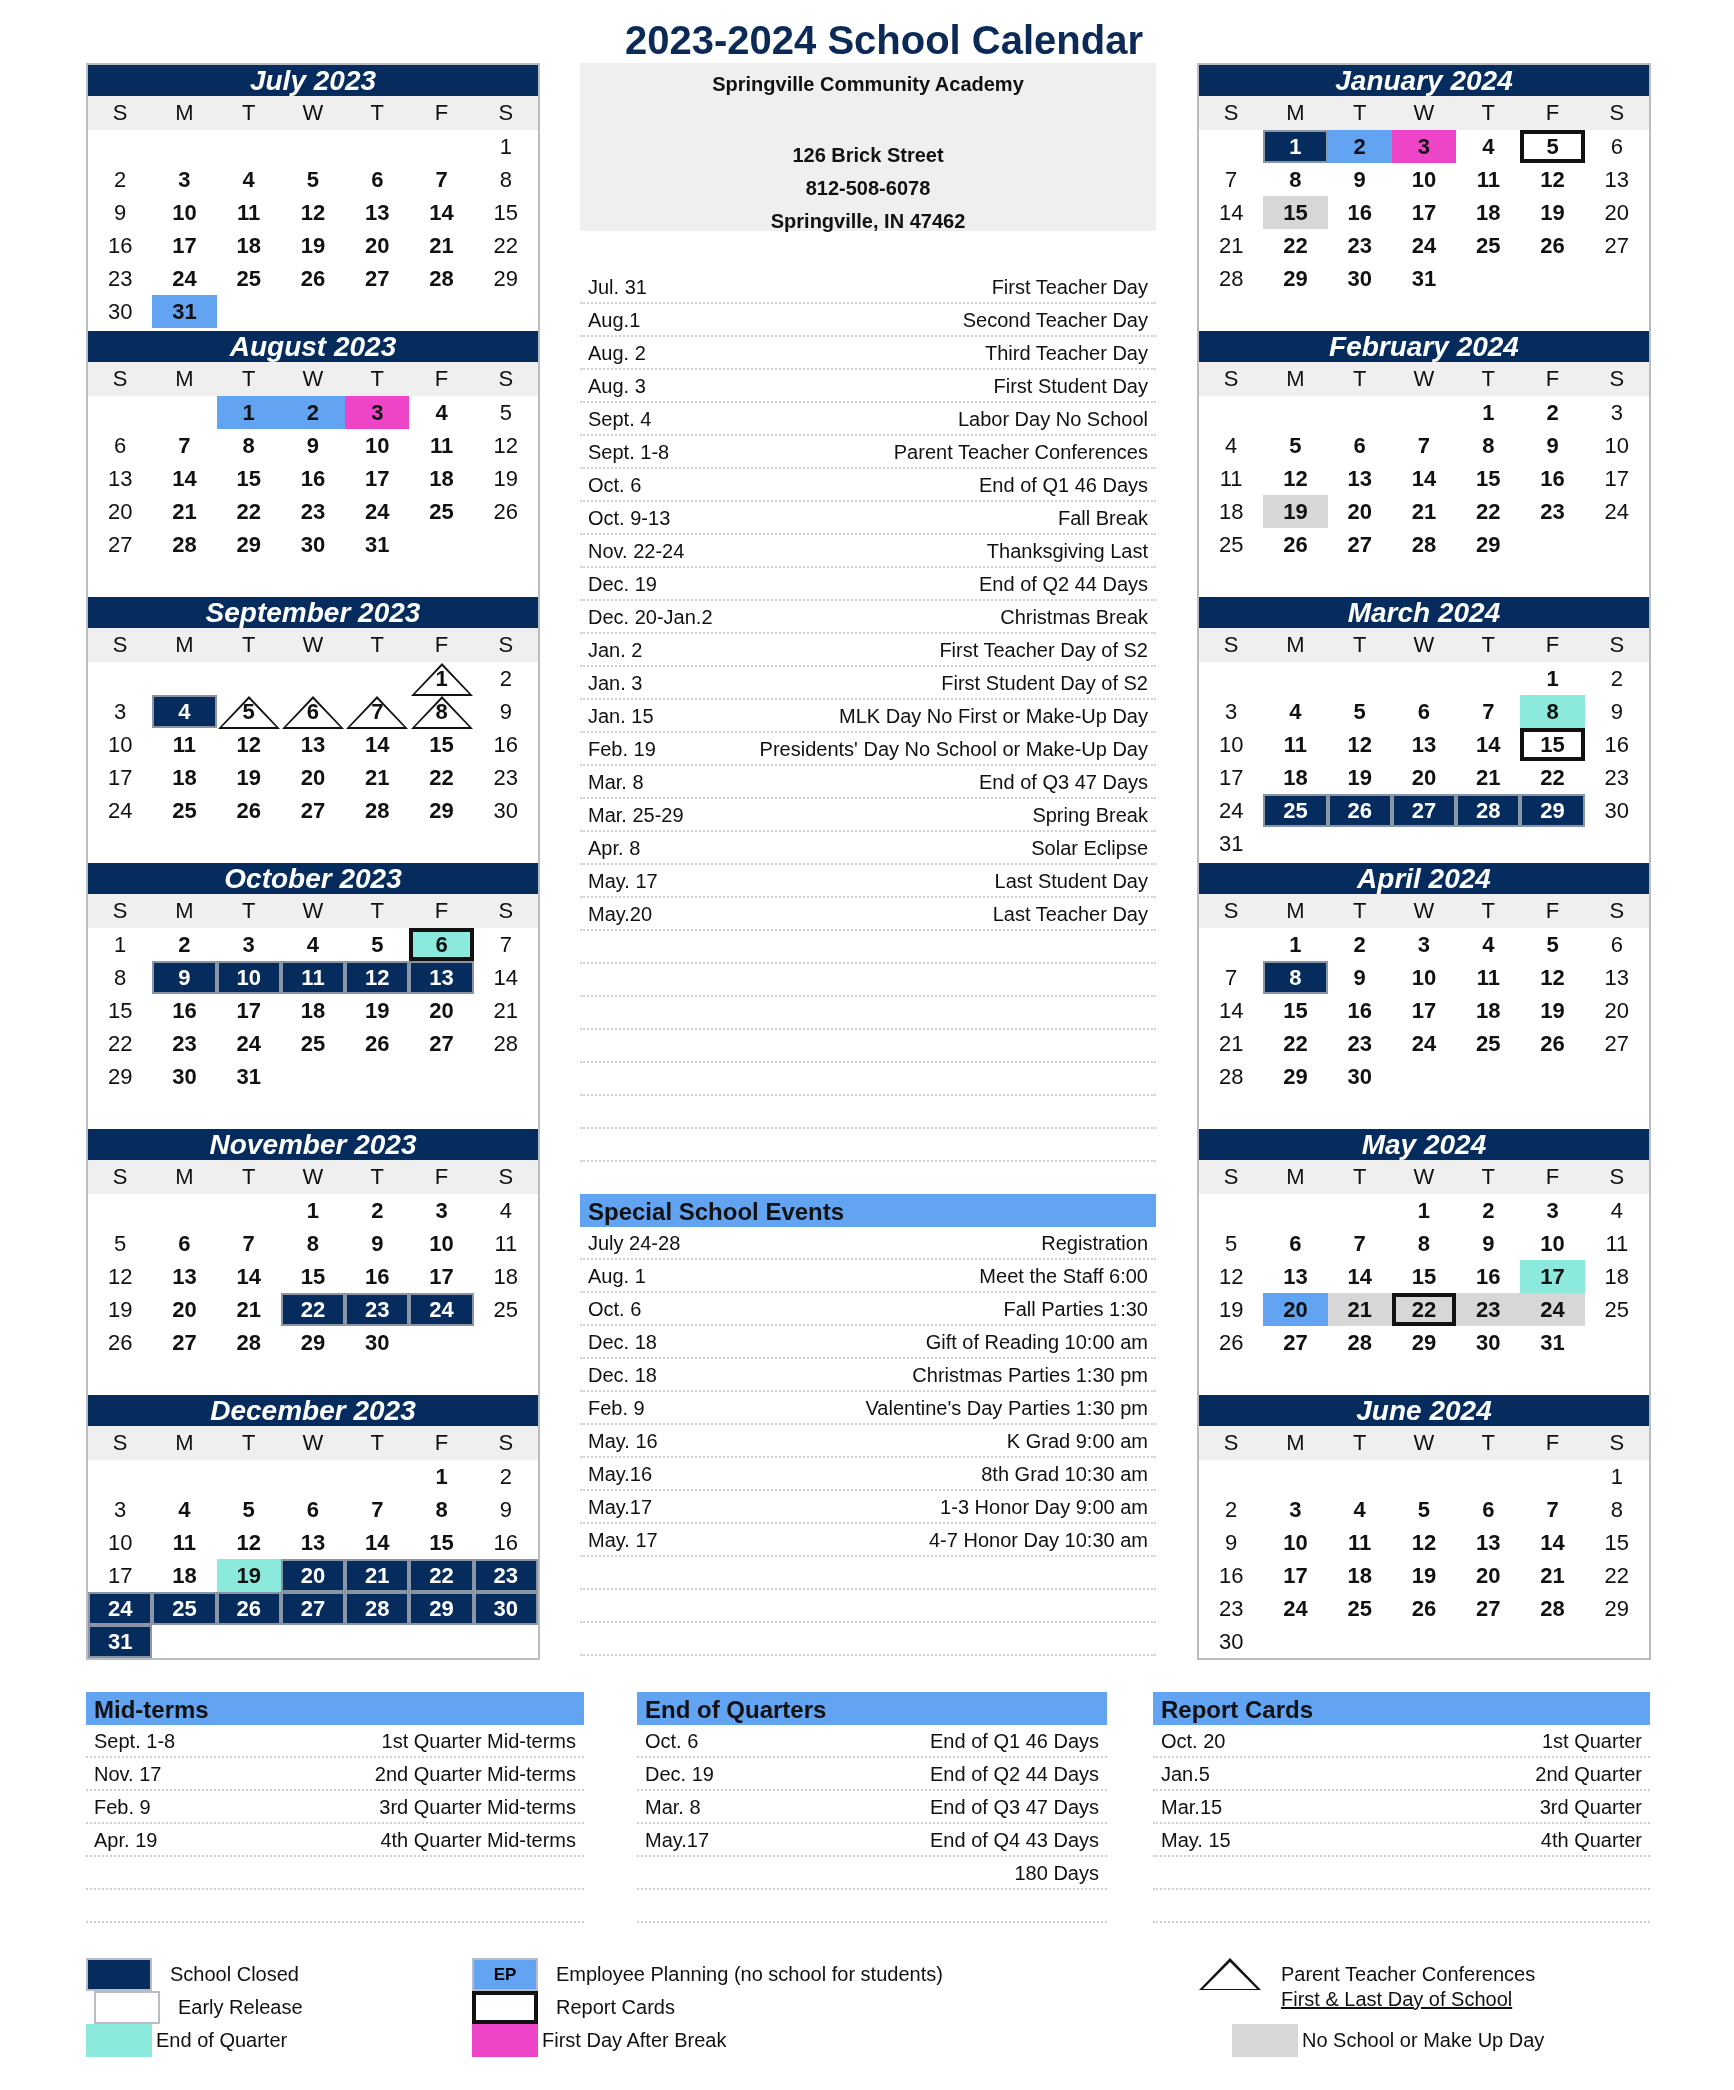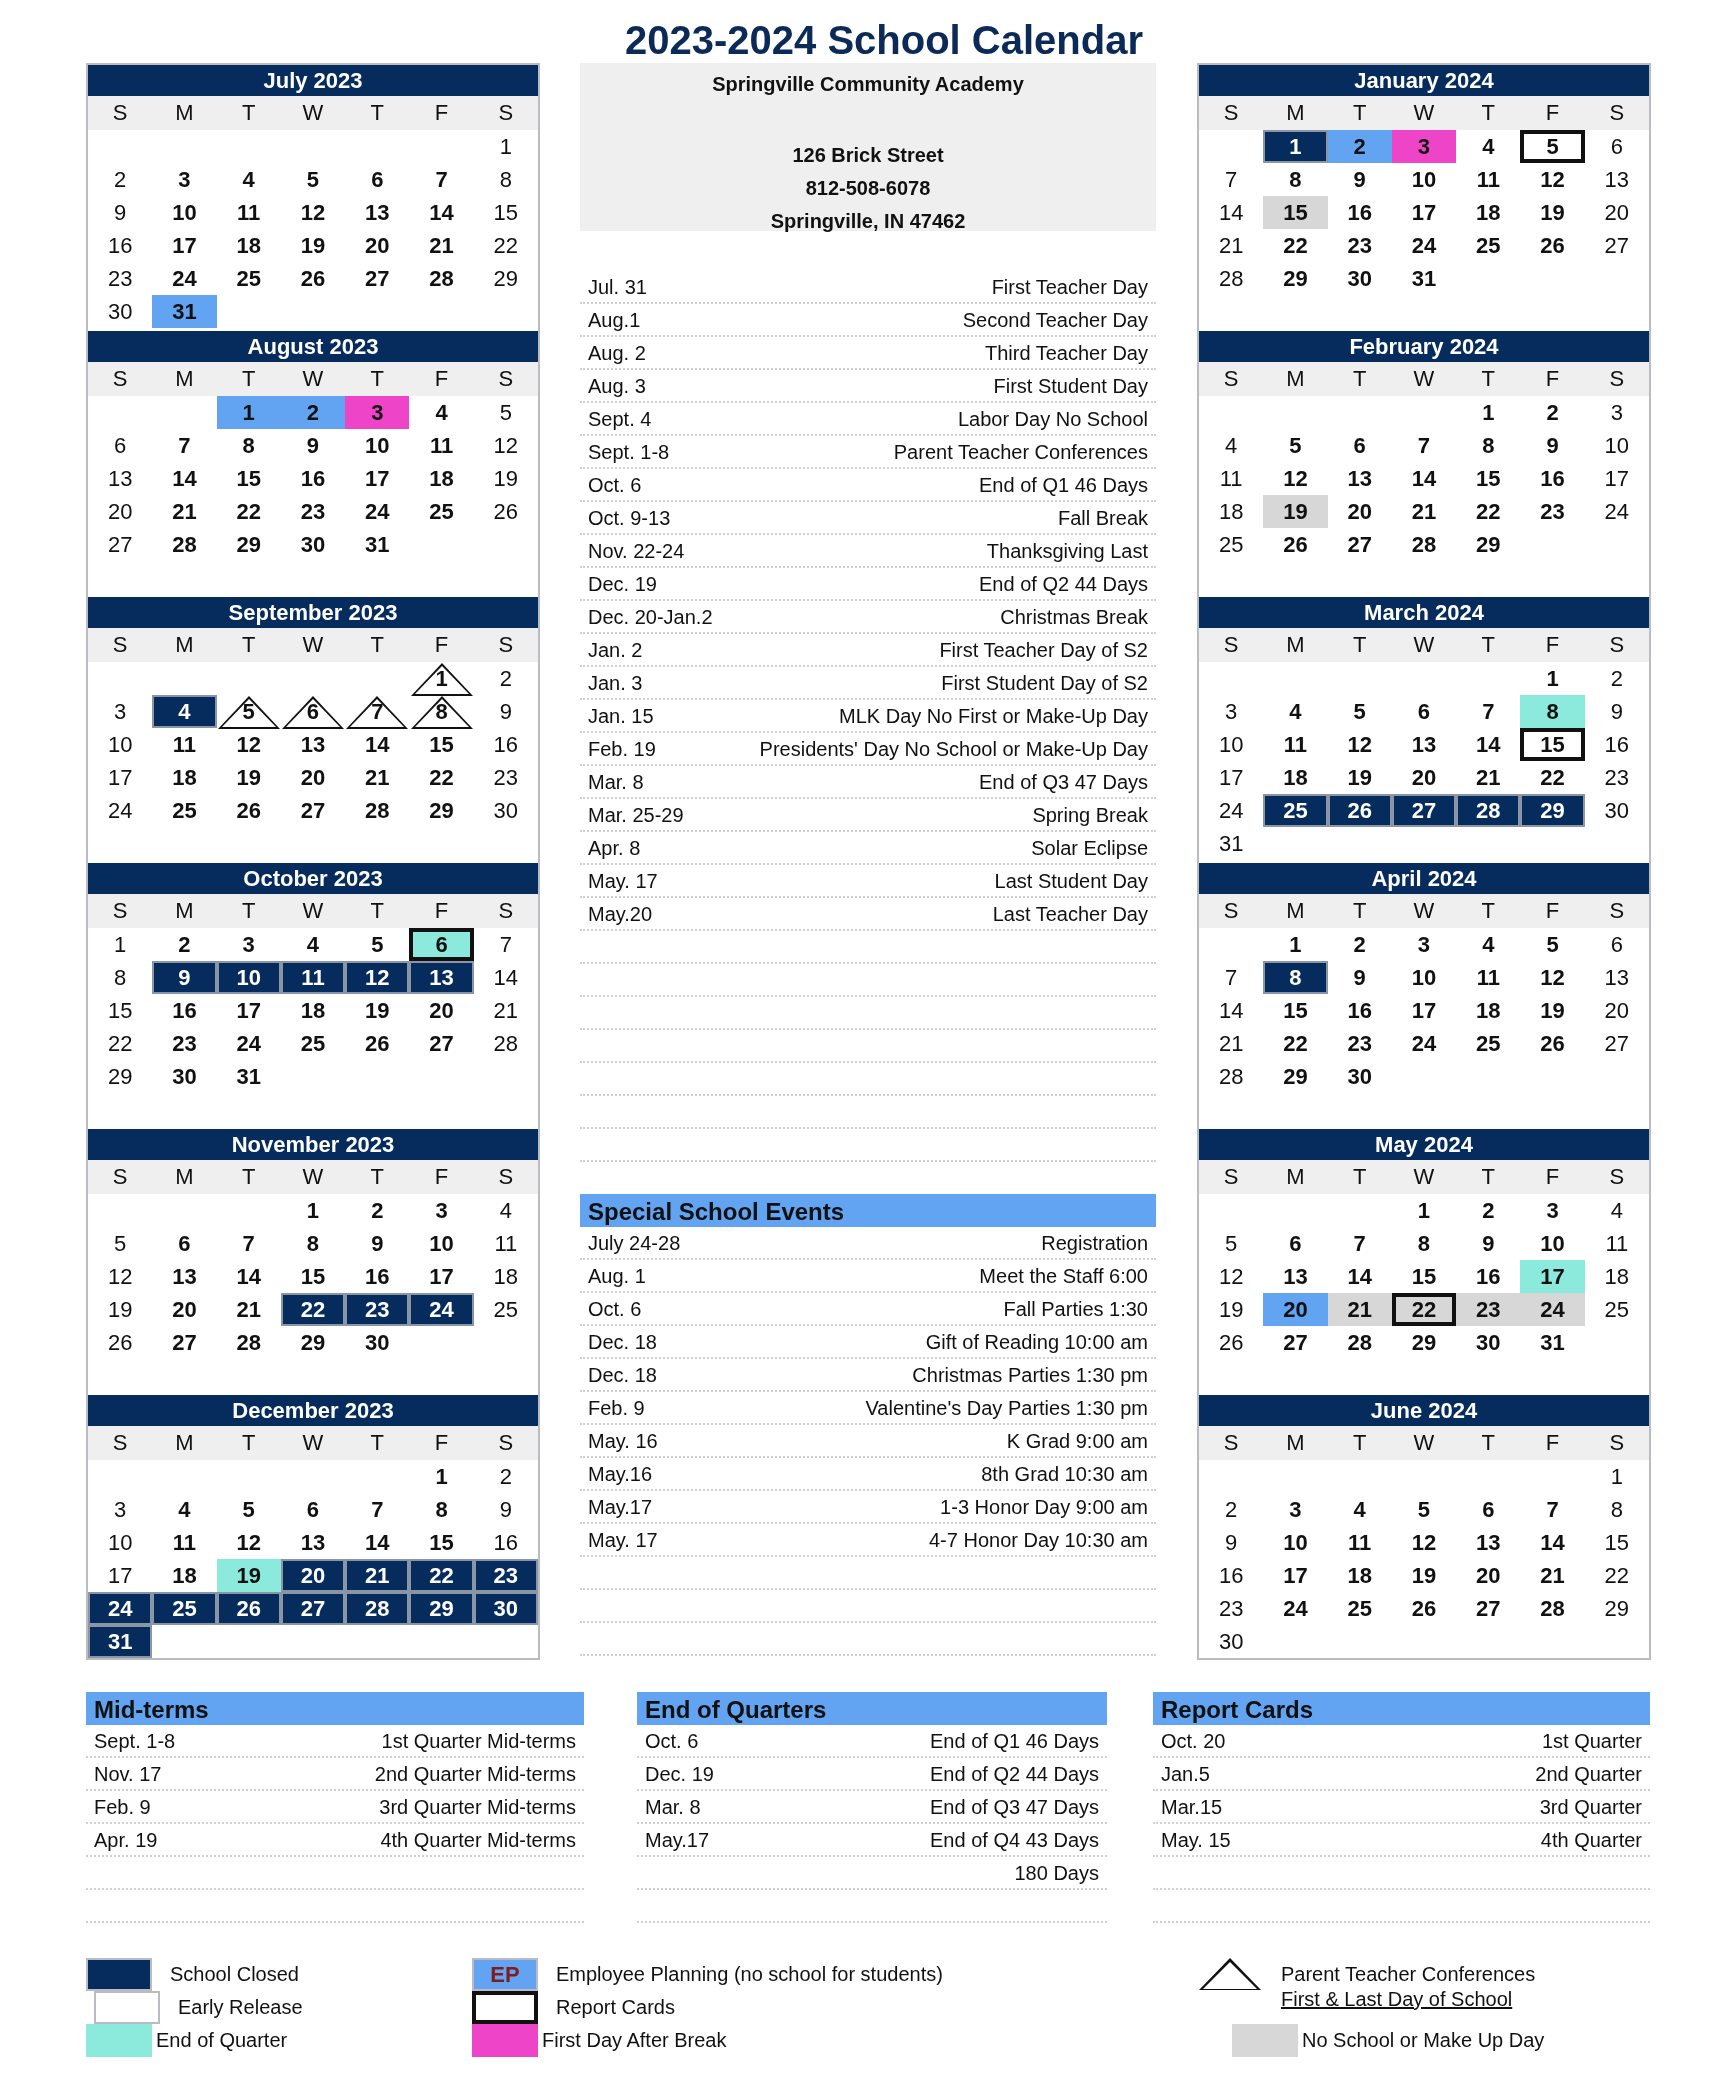--- a/index.html
+++ b/index.html
@@ -4,21 +4,21 @@
 <style>
   * { box-sizing: border-box; margin: 0; padding: 0; }
   body { width: 1734px; height: 2090px; background: #ffffff; font-family: "Liberation Sans", sans-serif; color: #111; position: relative; overflow: hidden; }
   .title { position: absolute; left: 17px; width: 1734px; top: 18px; text-align: center; font-size: 40px; font-weight: bold; color: #0b2a57; }
 
   .col { position: absolute; top: 63px; width: 454px; height: 1597px; border-left: 2px solid #b9bcc2; border-right: 2px solid #b9bcc2; border-bottom: 2px solid #b9bcc2; border-top: 2px solid #b9bcc2; background: #fff; }
   .col-left { left: 86px; }
   .col-right { left: 1197px; }
 
   .month { position: relative; height: 266px; }
-  .month-header { height: 31px; background: #062c5e; color: #fff; font-weight: bold; font-size: 22px; text-align: center; line-height: 31px; }
+  .month-header { height: 31px; background: #062c5e; color: #fff; font-weight: bold; font-size: 28px; text-align: center; line-height: 31px; font-style: italic; }
   .dow-row { display: grid; grid-template-columns: repeat(7, 1fr); height: 34px; background: #efefef; }
   .dow-row span { text-align: center; font-size: 22px; line-height: 34px; color: #111; }
   .weeks { display: grid; grid-template-columns: repeat(7, 1fr); grid-auto-rows: 33px; }
   .day { position: relative; text-align: center; font-size: 22px; line-height: 33px; color: #111; }
   .day.wd { font-weight: bold; }
   .day.closed { background: #062c5e; color: #fff; font-weight: bold; outline: 2px solid #8a95a6; outline-offset: -2px; }
   .day.ep { background: #62a3f2; }
   .day.firstafter { background: #ee45c8; }
   .day.endq { background: #8beadb; }
   .day.nomake { background: #d7d7d7; }
@@ -41,21 +41,21 @@
   .bt2 { left: 637px; width: 470px; }
   .bt3 { left: 1153px; width: 497px; }
   .bt-row { display: flex; justify-content: space-between; height: 33px; line-height: 33px; font-size: 20px; padding: 0 8px; border-bottom: 2px dotted #cfcfcf; }
 
   .legend { position: absolute; top: 1958px; left: 0; width: 1734px; height: 119px; }
   .lg-item { position: absolute; display: flex; align-items: center; font-size: 20px; height: 33px; }
   .swatch { width: 66px; height: 33px; display: inline-block; }
   .sw-closed { background: #062c5e; border: 2px solid #b9bcc2; }
   .sw-early { background: #fff; border: 2px solid #b9bcc2; }
   .sw-endq { background: #8beadb; }
-  .sw-ep { background: #62a3f2; border: 2px solid #b9bcc2; font-weight: bold; color: #7f1d1d; text-align: center; line-height: 29px; font-size: 22px; }
+  .sw-ep { background: #62a3f2; border: 2px solid #b9bcc2; font-weight: bold; color: #000000; text-align: center; line-height: 29px; font-size: 17px; }
   .sw-report { background: #fff; border: 4px solid #111; }
   .sw-first { background: #ee45c8; }
   .sw-nomake { background: #d7d7d7; }
   .sw-tri { width: 66px; height: 33px; position: relative; }
   .sw-tri::before { content: ""; position: absolute; left: 2px; top: 0; border-left: 31px solid transparent; border-right: 31px solid transparent; border-bottom: 32px solid #111; }
   .sw-tri::after { content: ""; position: absolute; left: 5.5px; top: 3.5px; border-left: 27px solid transparent; border-right: 27px solid transparent; border-bottom: 27px solid #fff; }
   .lg-label { margin-left: 18px; }
   .lg-label.tight { margin-left: 4px; }
 </style>
 </head>

